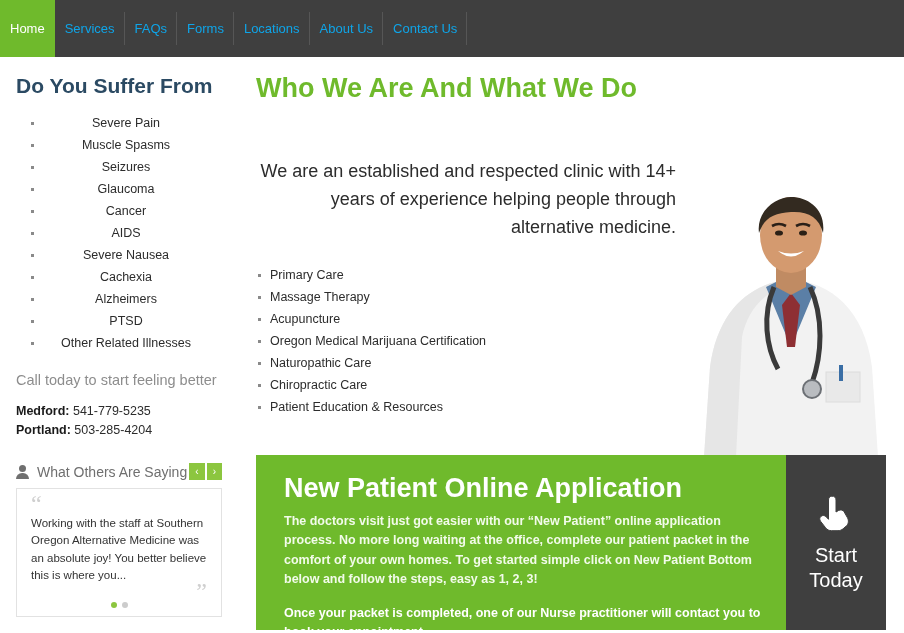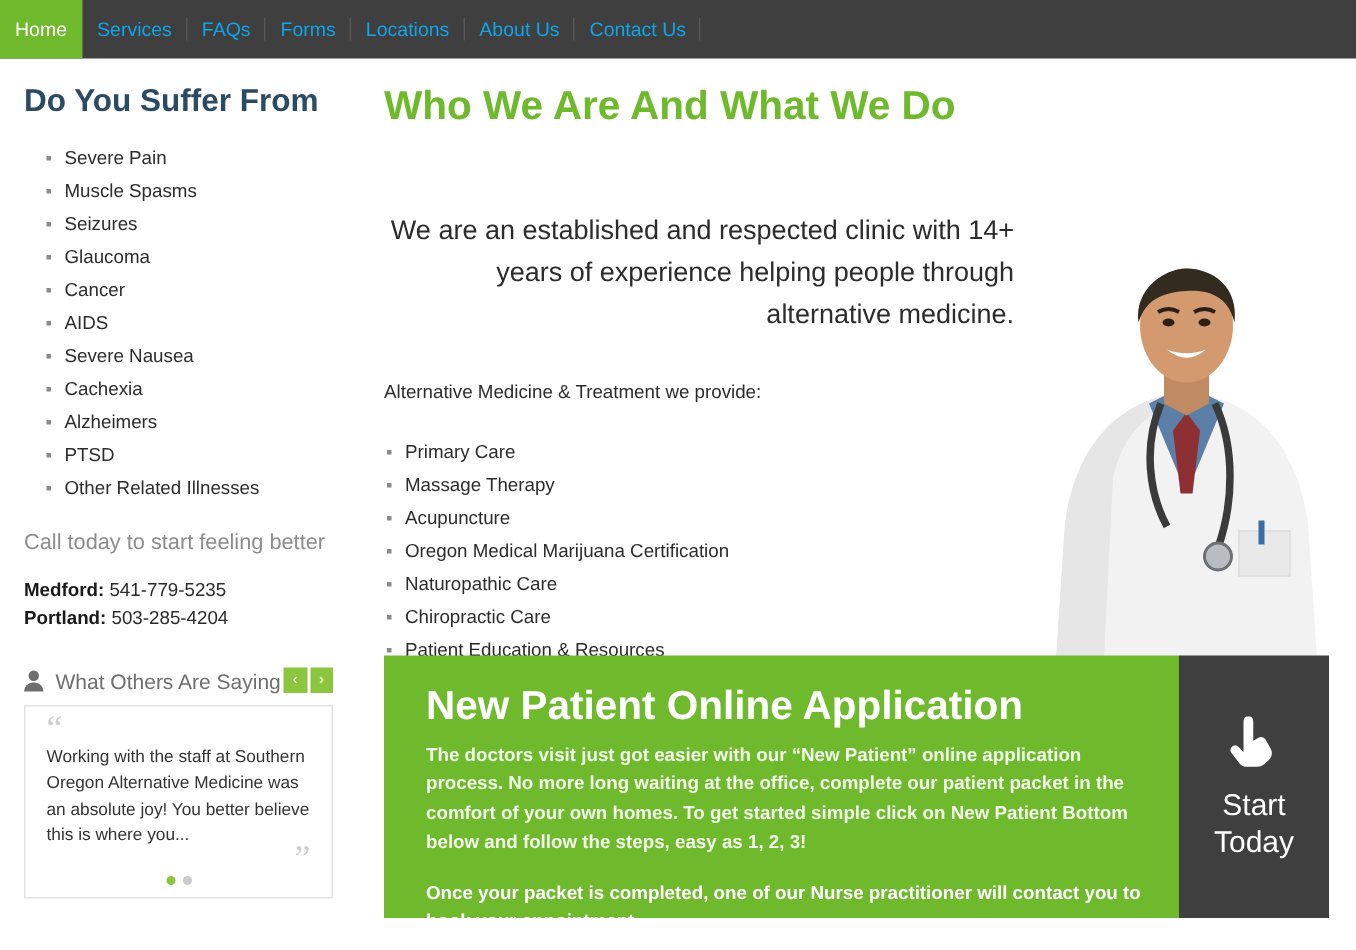--- a/index.html
+++ b/index.html
@@ -8,21 +8,21 @@
     padding: 0;
     width: 904px;
     height: 633px;
     overflow: hidden;
     background: #ffffff;
     font-family: "Liberation Sans", sans-serif;
   }
 
   
   .navbar {
-    height: 39px;
+    height: 57px;
     background: #3f3f3f;
     display: flex;
     align-items: stretch;
     width: 904px;
   }
   .nav-item {
     display: flex;
     align-items: center;
     justify-content: center;
     color: #0ea5e9;
@@ -61,21 +61,21 @@
     padding: 16px 18px 0 16px;
     position: relative;
   }
   .sidebar-title {
     color: #2b4a63;
     font-size: 21px;
     font-weight: bold;
     margin: 0 0 18px 0;
     line-height: 1.2;
   }
-  .sym-list { list-style: none; margin: 13px; padding: 0; }
+  .sym-list { list-style: none; margin: 13px; padding: 0; text-align: center; }
   .sym-list li {
     font-size: 12.5px;
     color: #2c2c2c;
     padding: 0 0 0 14px;
     margin-bottom: 8px;
     position: relative;
   }
   .sym-list li::before {
     content: "";
     position: absolute;
@@ -350,21 +350,20 @@
       </div>
     </div>
 
   </div>
 
   <div class="main">
     <h1 class="main-title">Who We Are And What We Do</h1>
 
     <p class="intro">We are an established and respected clinic with 14+ years of experience helping people through alternative medicine.</p>
 
-    <div class="provide-label">Alternative Medicine &amp; Treatment we provide:</div>
 
     <ul class="svc-list">
       <li>Primary Care</li>
       <li>Massage Therapy</li>
       <li>Acupuncture</li>
       <li>Oregon Medical Marijuana Certification</li>
       <li>Naturopathic Care</li>
       <li>Chiropractic Care</li>
       <li>Patient Education &amp; Resources</li>
     </ul>

